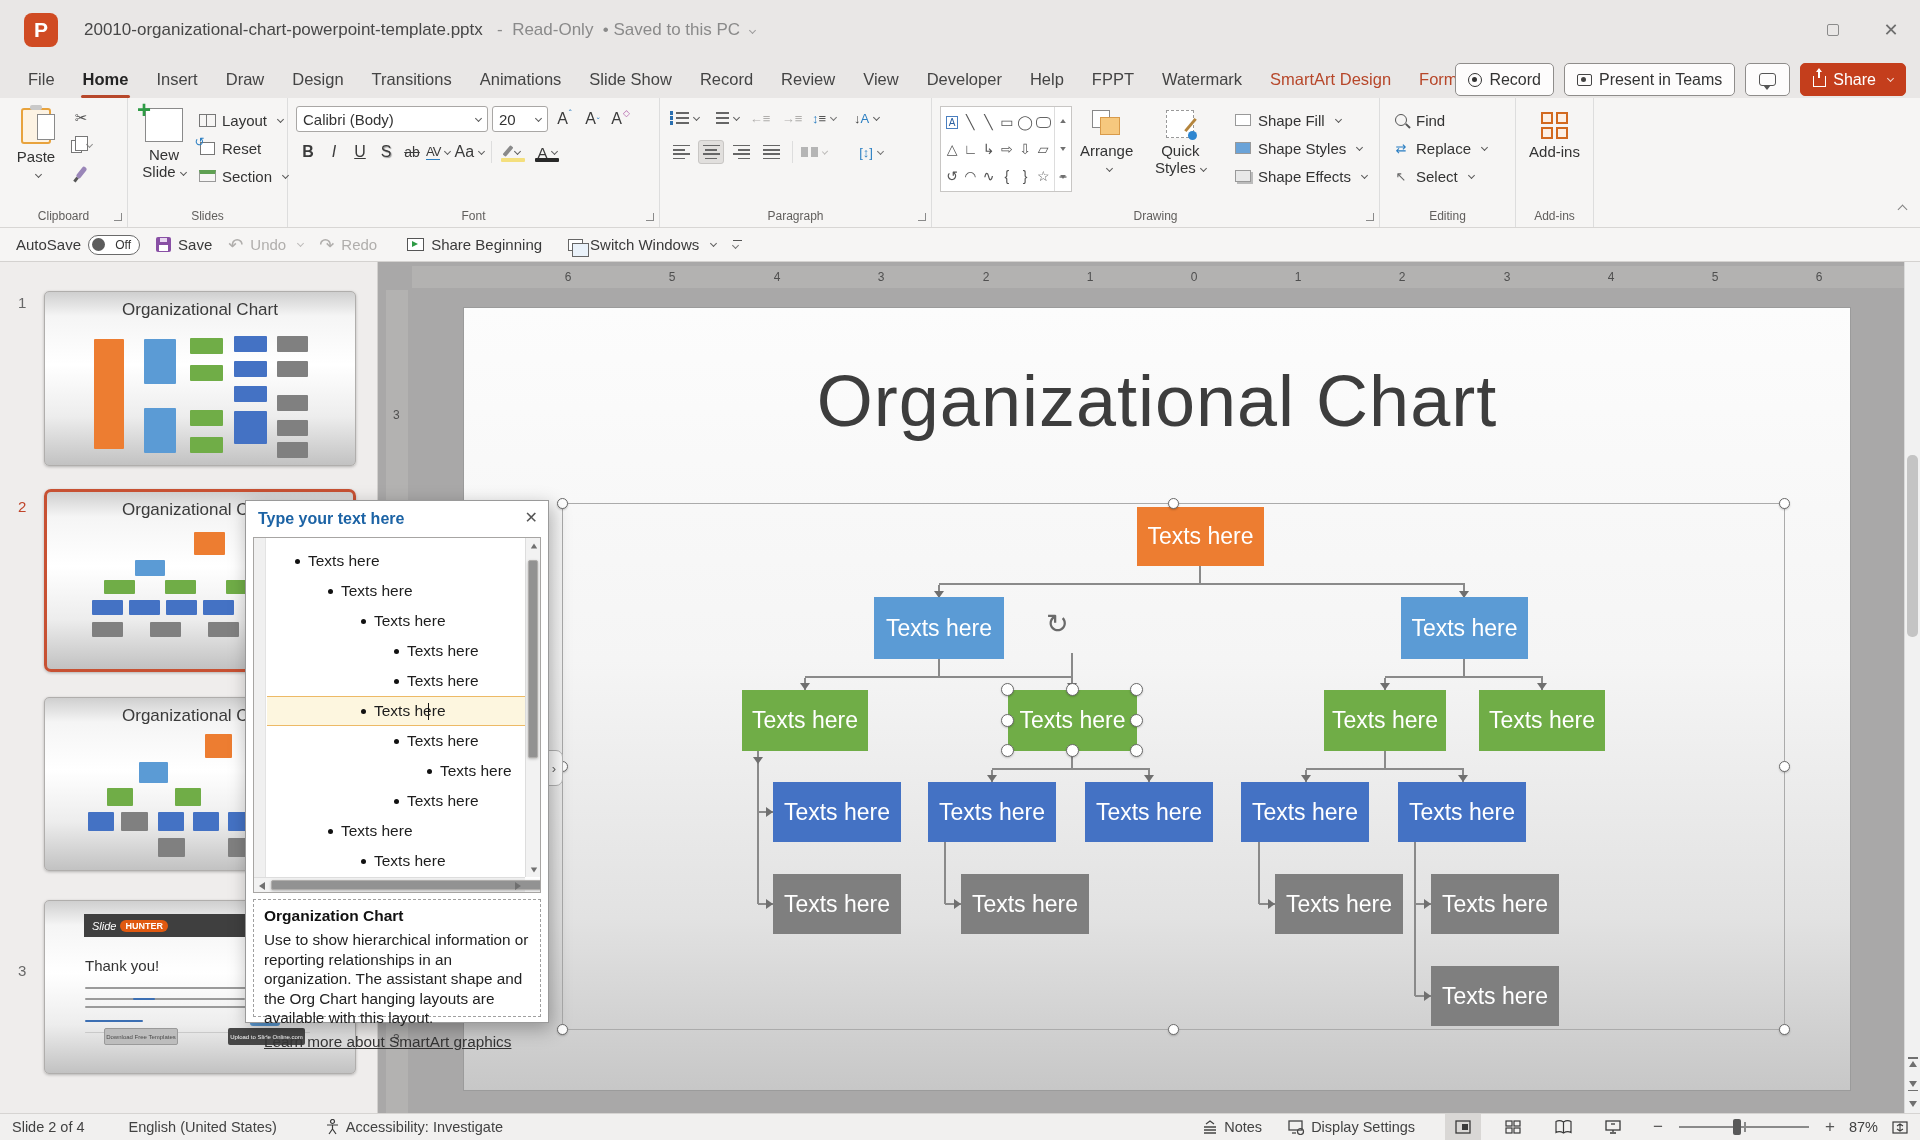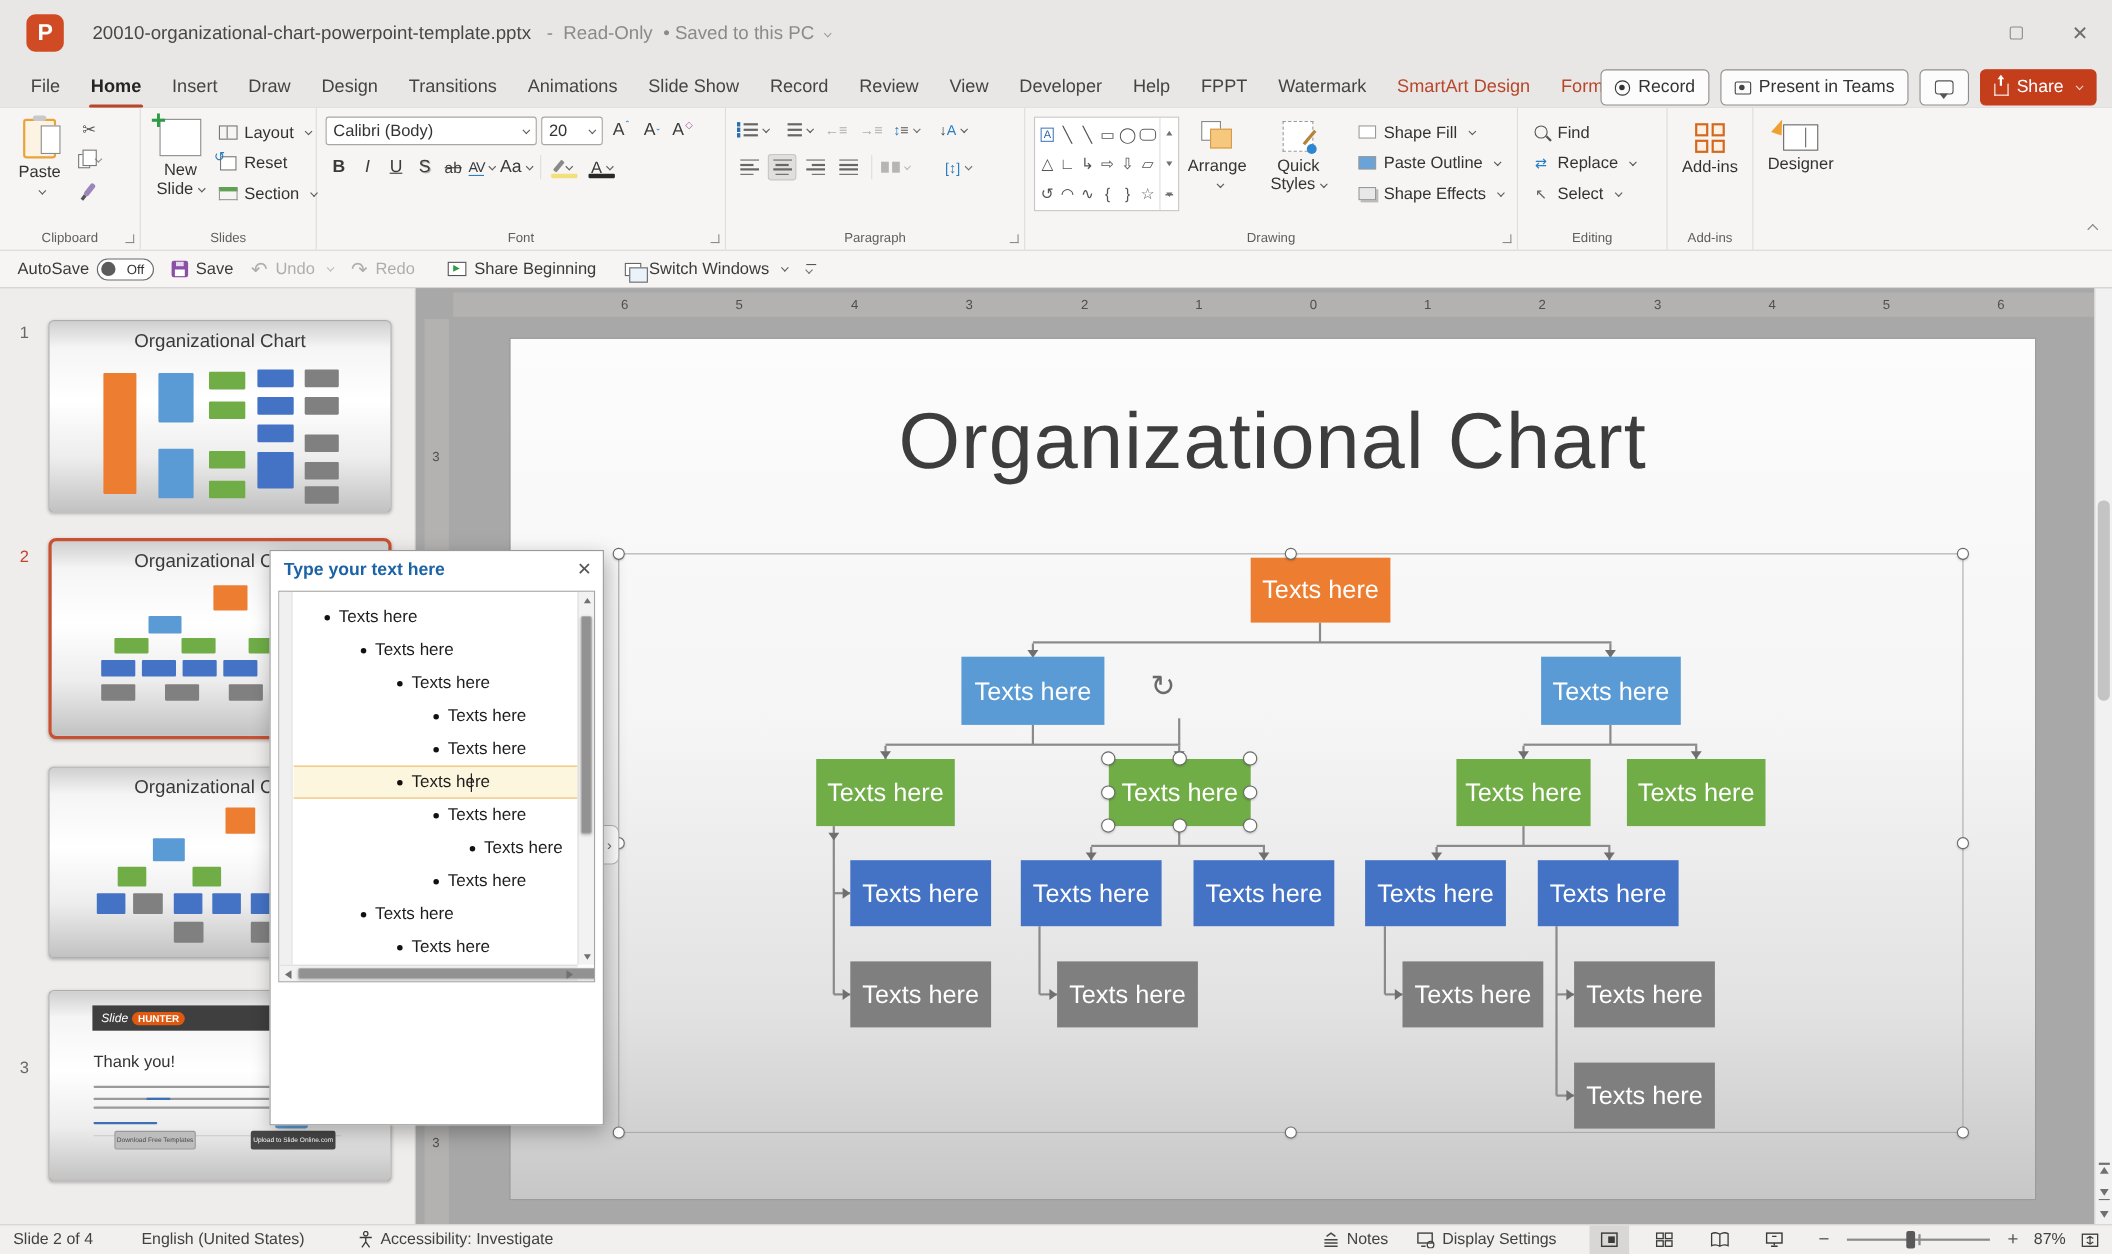--- a/index.html
+++ b/index.html
@@ -474,21 +474,21 @@
           <span class="mi">
             <span class="swatch" style="background:#fff"></span>
           </span>
           <span>Shape Fill</span>
           <span class="cv sm"></span>
         </div>
       <div class="mrow">
           <span class="mi">
             <span class="swatch" style="background:#6aa3d8"></span>
           </span>
-          <span>Paste Outline</span>
+          <span>Shape Styles</span>
           <span class="cv sm"></span>
         </div>
       <div class="mrow">
           <span class="mi">
             <span class="swatch" style="background:#e8e8e8;box-shadow:2px 2px 0 #bbb"></span>
           </span>
           <span>Shape Effects</span>
           <span class="cv sm"></span>
         </div>
     </div>
@@ -525,26 +525,20 @@
           <i></i>
           <i></i>
           <i></i>
           <i></i>
         </span>
       <span class="biglabel">Add-ins</span>
     </div>
     <div class="glabel">Add-ins</div>
   </div>
 
-  <div class="rgroup" style="width:86px;border-right:none;justify-content:center">
-    <div class="bigbtn">
-      <span class="ic-designer"></span>
-      <span class="biglabel">Designer</span>
-    </div>
-  </div>
   <div class="ribbon-collapse"><span class="cv" style="transform:rotate(225deg)"></span></div>
 </div>
 
 <div id="qat">
   <div class="qitem">
     <span>AutoSave</span>
     <span class="toggle">
         <span>Off</span>
       </span>
   </div>
@@ -845,20 +839,25 @@
     <div id="tp-hsb">
       <div class="sb-arr" style="left:0">
           <span style="border-top:4px solid transparent;border-bottom:4px solid transparent;border-right:6px solid #707070"></span>
         </div>
       <div class="thumb"></div>
       <div class="sb-arr" style="right:0">
           <span style="border-top:4px solid transparent;border-bottom:4px solid transparent;border-left:6px solid #707070"></span>
         </div>
     </div>
   </div>
+  <div id="tp-info">
+    <h4>Organization Chart</h4>
+    <p>Use to show hierarchical information or reporting relationships in an organization. The assistant shape and the Org Chart hanging layouts are available with this layout.</p>
+    <a>Learn more about SmartArt graphics</a>
+  </div>
 </div>
 
 <div id="statusbar">
   <div class="st" style="margin-left:12px">Slide 2 of 4</div>
   <div class="st" style="margin-left:44px">English (United States)</div>
   <div class="st" style="margin-left:48px">
     <svg width="15" height="16" viewBox="0 0 15 16">
         <circle cx="7.5" cy="2.5" r="2" fill="none" stroke="#3a3a3a" stroke-width="1.2"></circle>
         <path d="M2 6 L13 6 M7.5 6 L7.5 10 M7.5 10 L4 15 M7.5 10 L11 15" stroke="#3a3a3a" stroke-width="1.2" fill="none"></path>
       </svg>

